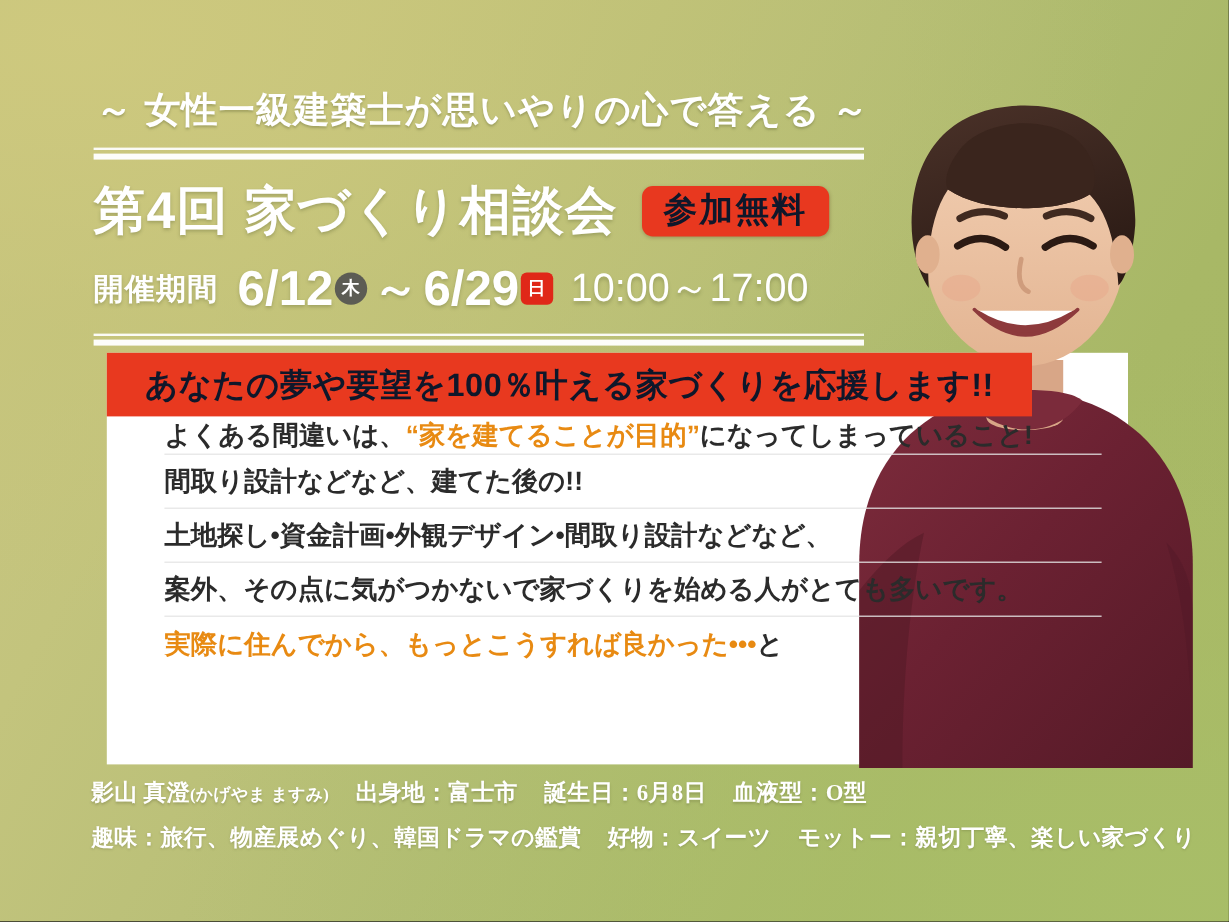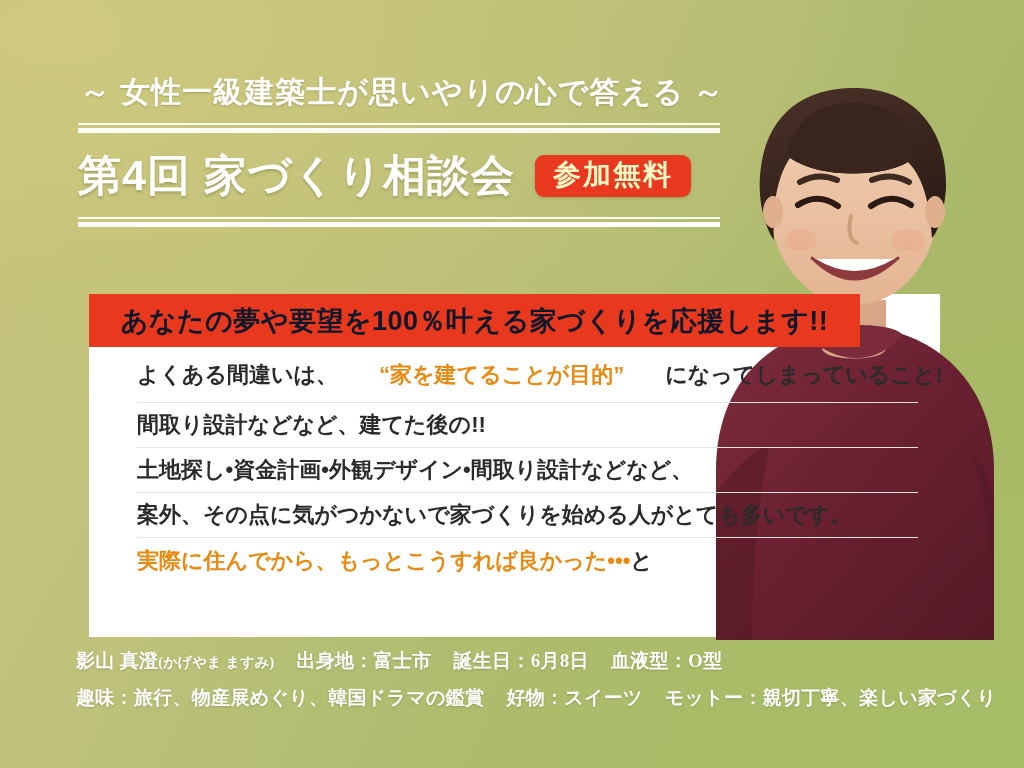--- a/index.html
+++ b/index.html
@@ -75,21 +75,21 @@
   .title-main {
     color: #ffffff;
     font-size: 43px;
     font-weight: 700;
     letter-spacing: 1px;
     text-shadow: 0 2px 3px rgba(80,86,44,0.32);
   }
   .free-badge {
     margin-left: 20px;
     background: #e8381f;
-    color: #fef9c3;
+    color: #0f172a;
     font-size: 28px;
     font-weight: 700;
     letter-spacing: 2px;
     padding: 6px 18px 8px 18px;
     border-radius: 9px;
     line-height: 1;
     box-shadow: 0 1px 3px rgba(70,40,20,0.25);
   }
 
   .daterow {
@@ -180,21 +180,21 @@
     display: flex;
     align-items: center;
     border-bottom: 1px solid #e4e4e4;
     font-size: 22px;
     font-weight: 700;
     color: #2b2b2b;
     letter-spacing: 0px;
     white-space: nowrap;
   }
   .line:last-child { border-bottom: none; }
-  .line.first { height: 56px; gap: 41px; }
+  .line.first { height: 32px; }
   .hl { color: #e88a12; }
 
   
   .profile {
     position: absolute;
     left: 76px;
     top: 648px;
     width: 880px;
     z-index: 5;
     color: #ffffff;
@@ -276,20 +276,29 @@
       <div class="thin"></div>
       <div class="gap"></div>
       <div class="thick"></div>
     </div>
 
     <div class="titlerow">
       <span class="title-main">第4回  家づくり相談会</span>
       <span class="free-badge">参加無料</span>
     </div>
 
+    <div class="daterow">
+      <span class="date-label">開催期間</span>
+      <span class="date-big">6/12</span>
+      <span class="dow thu">木</span>
+      <span class="tilde">～</span>
+      <span class="date-big">6/29</span>
+      <span class="dow sun">日</span>
+      <span class="time">10:00～17:00</span>
+    </div>
 
     <div class="rule rule2">
       <div class="thin"></div>
       <div class="gap"></div>
       <div class="thick"></div>
     </div>
   </div>
 
   <div class="panel"></div>
 

